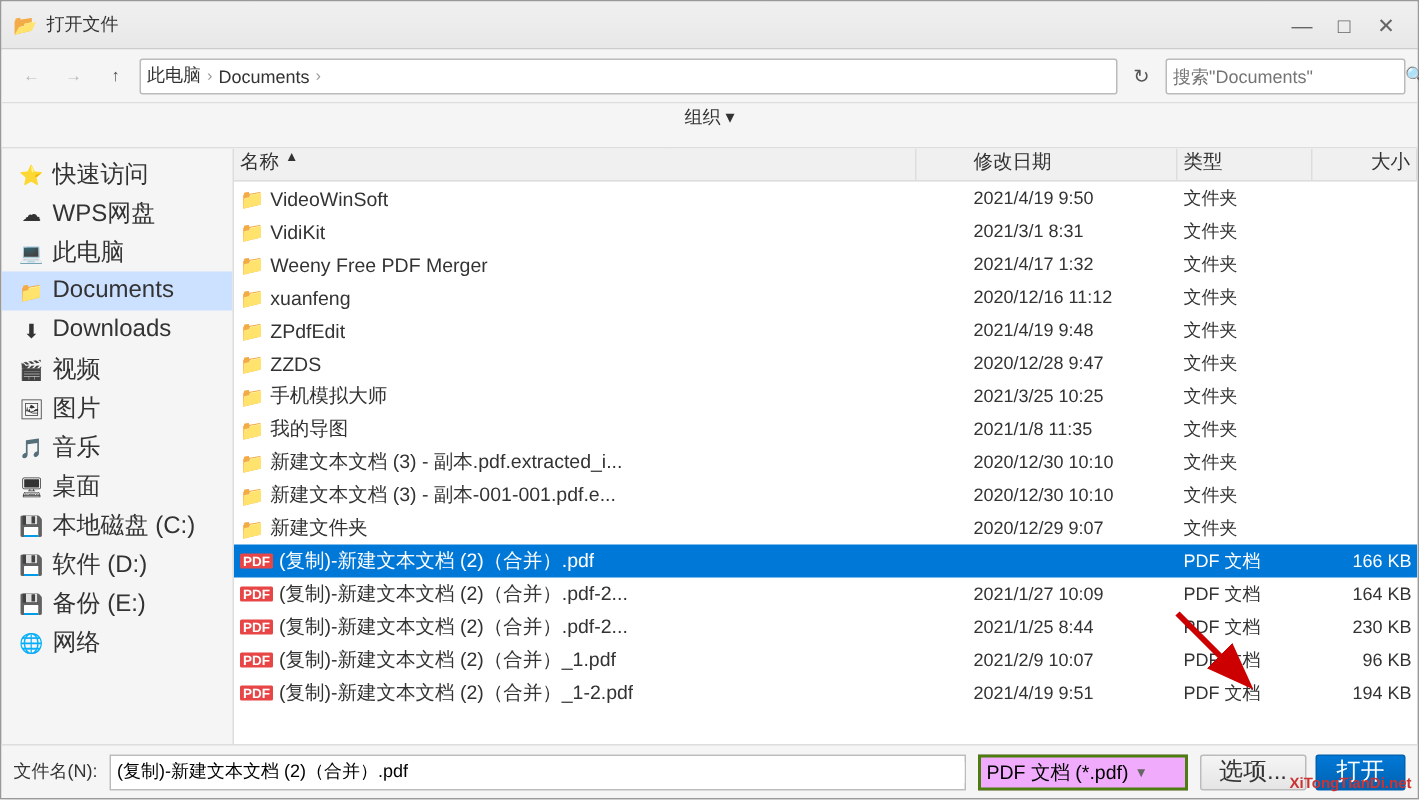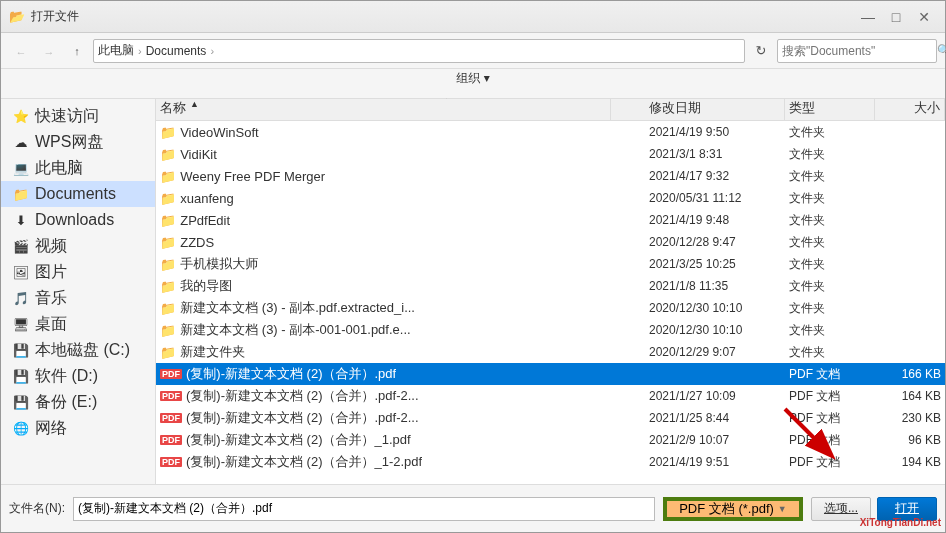--- a/index.html
+++ b/index.html
@@ -42,27 +42,27 @@
     .file-row.selected { background: #0078d7; color: white; }
     .file-row.selected .cell { color: white; }
     .cell { display: flex; align-items: center; padding: 0 4px; font-size: 12px; color: #333; height: 100%; overflow: hidden; white-space: nowrap; text-overflow: ellipsis; }
     .cell-name { flex: 1; min-width: 200px; gap: 4px; }
     .cell-date { width: 140px; }
     .cell-type { width: 90px; }
     .cell-size { width: 70px; justify-content: flex-end; }
     .folder-icon { color: #ffb900; font-size: 13px; flex-shrink: 0; }
     .pdf-icon { color: #e84646; font-size: 11px; font-weight: bold; flex-shrink: 0; display: inline-block; background: #e84646; color: white; padding: 0 2px; border-radius: 1px; font-size: 9px; }
     .file-name-text { overflow: hidden; text-overflow: ellipsis; white-space: nowrap; }
-    .bottom-bar { height: 48px; background: #f5f5f5; border-top: 1px solid #ddd; display: flex; align-items: center; padding: 0 8px; gap: 8px; flex-shrink: 0; }
+    .bottom-bar { height: 36px; background: #f5f5f5; border-top: 1px solid #ddd; display: flex; align-items: center; padding: 0 8px; gap: 8px; flex-shrink: 0; }
     .filename-label { font-size: 12px; color: #333; flex-shrink: 0; }
     .filename-input-wrap { flex: 1; height: 24px; border: 1px solid #bbb; background: white; display: flex; align-items: center; }
     .filename-input { flex: 1; border: none; outline: none; font-size: 12px; padding: 0 4px; }
-    .filetype-select { height: 24px; border: 4px solid #4d7c0f; background: #fdba74; padding: 0 4px; font-size: 12px; min-width: 140px; display: flex; align-items: center; justify-content: center; cursor: pointer; }
+    .filetype-select { height: 24px; border: 2px solid #4d7c0f; background: #f0abfc; padding: 0 4px; font-size: 12px; min-width: 140px; display: flex; align-items: center; justify-content: flex-start; cursor: pointer; }
     .action-buttons { display: flex; gap: 6px; flex-shrink: 0; }
-    .dialog-btn { height: 24px; min-width: 60px; padding: 0 12px; border: 1px solid #bbb; background: linear-gradient(to bottom, #f5f5f5, #e5e5e5); cursor: pointer; font-size: 12px; color: #333; border-radius: 2px; display: flex; align-items: center; justify-content: center; text-decoration: underline; }
+    .dialog-btn { height: 24px; min-width: 60px; padding: 0 12px; border: 1px solid #bbb; background: linear-gradient(to bottom, #f5f5f5, #e5e5e5); cursor: pointer; font-size: 16px; color: #333; border-radius: 2px; display: flex; align-items: center; justify-content: center; }
     .dialog-btn.primary { background: linear-gradient(to bottom, #0078d7, #0063b1); color: white; border-color: #0063b1; }
     .watermark { position: absolute; bottom: 4px; right: 4px; font-size: 10px; color: #cc3333; font-weight: bold; z-index: 10; }
     .dropdown-arrow { font-size: 9px; color: #666; margin-left: 4px; }
     .action-bar-right { margin-left: auto; display: flex; align-items: center; gap: 2px; }
     .sep-line { width: 1px; height: 18px; background: #ccc; margin: 0 4px; }
     .help-btn { width: 18px; height: 18px; border-radius: 50%; border: 1px solid #0078d7; background: transparent; color: #0078d7; font-size: 11px; font-weight: bold; display: flex; align-items: center; justify-content: center; cursor: pointer; }
   </style>
 </head>
 <body>
 
@@ -195,30 +195,30 @@
     </div>
     <div class="cell cell-date">2021/3/1 8:31</div>
     <div class="cell cell-type">文件夹</div>
     <div class="cell cell-size"></div>
   </div>
           <div class="file-row">
     <div class="cell cell-name">
       <span class="folder-icon">📁</span>
       <span class="file-name-text">Weeny Free PDF Merger</span>
     </div>
-    <div class="cell cell-date">2021/4/17 9:32</div>
+    <div class="cell cell-date">2021/4/17 1:32</div>
     <div class="cell cell-type">文件夹</div>
     <div class="cell cell-size"></div>
   </div>
           <div class="file-row">
     <div class="cell cell-name">
       <span class="folder-icon">📁</span>
       <span class="file-name-text">xuanfeng</span>
     </div>
-    <div class="cell cell-date">2020/05/31 11:12</div>
+    <div class="cell cell-date">2020/12/16 11:12</div>
     <div class="cell cell-type">文件夹</div>
     <div class="cell cell-size"></div>
   </div>
           <div class="file-row">
     <div class="cell cell-name">
       <span class="folder-icon">📁</span>
       <span class="file-name-text">ZPdfEdit</span>
     </div>
     <div class="cell cell-date">2021/4/19 9:48</div>
     <div class="cell cell-type">文件夹</div>

